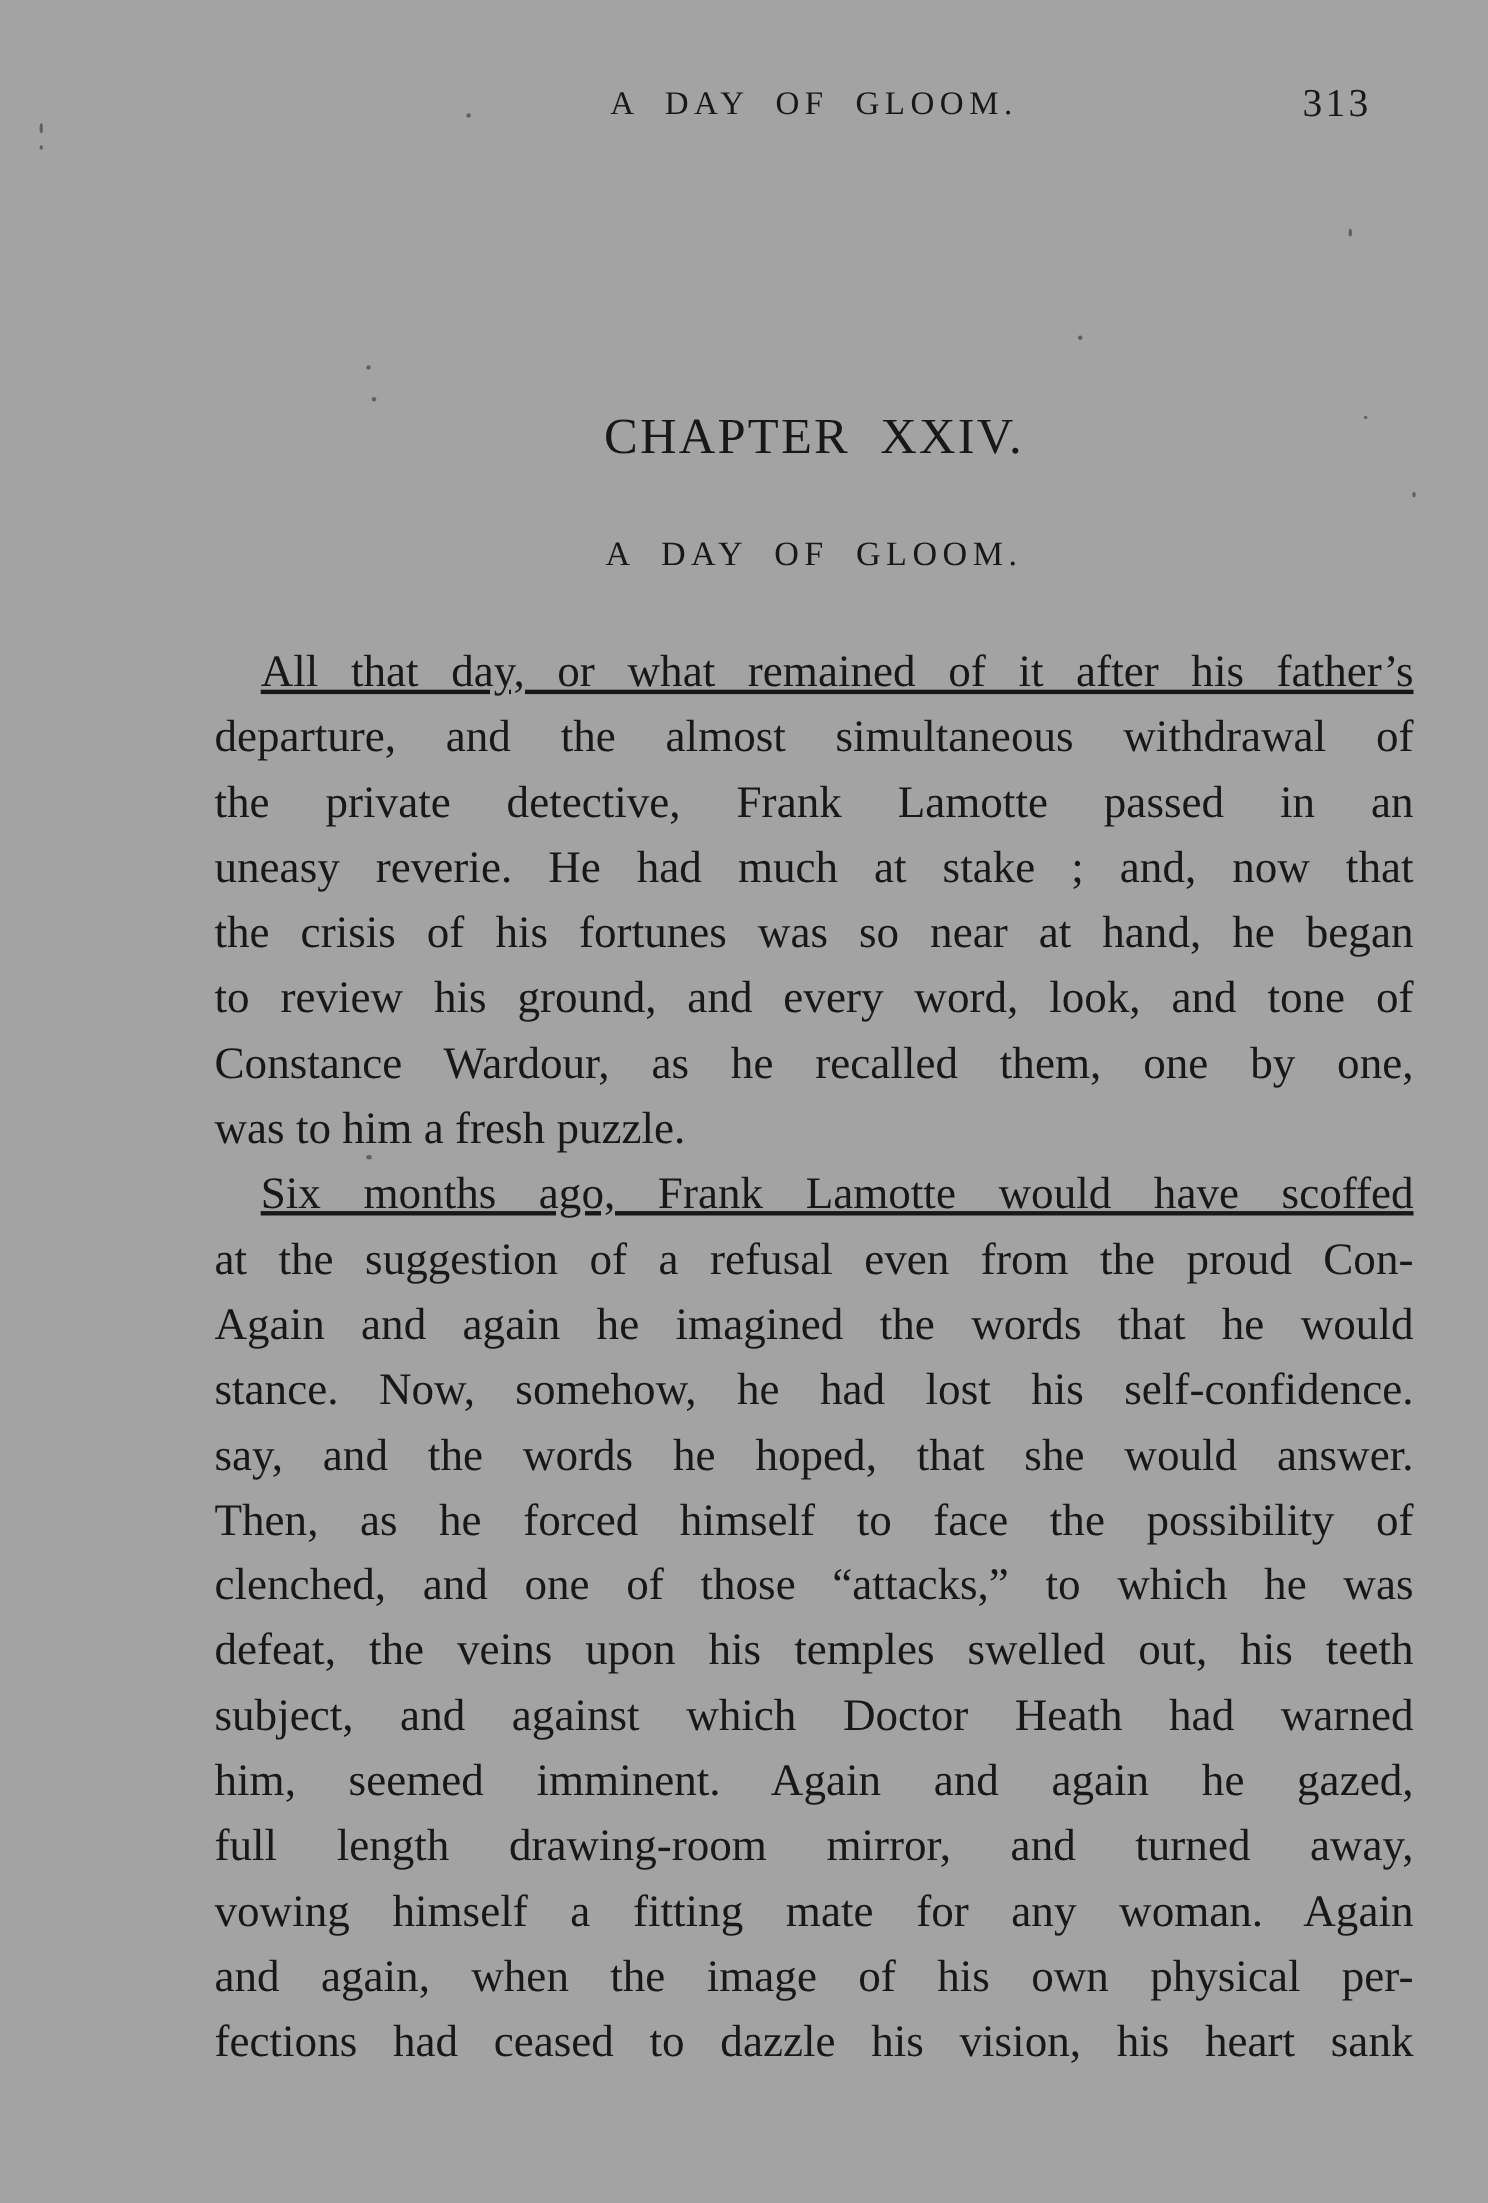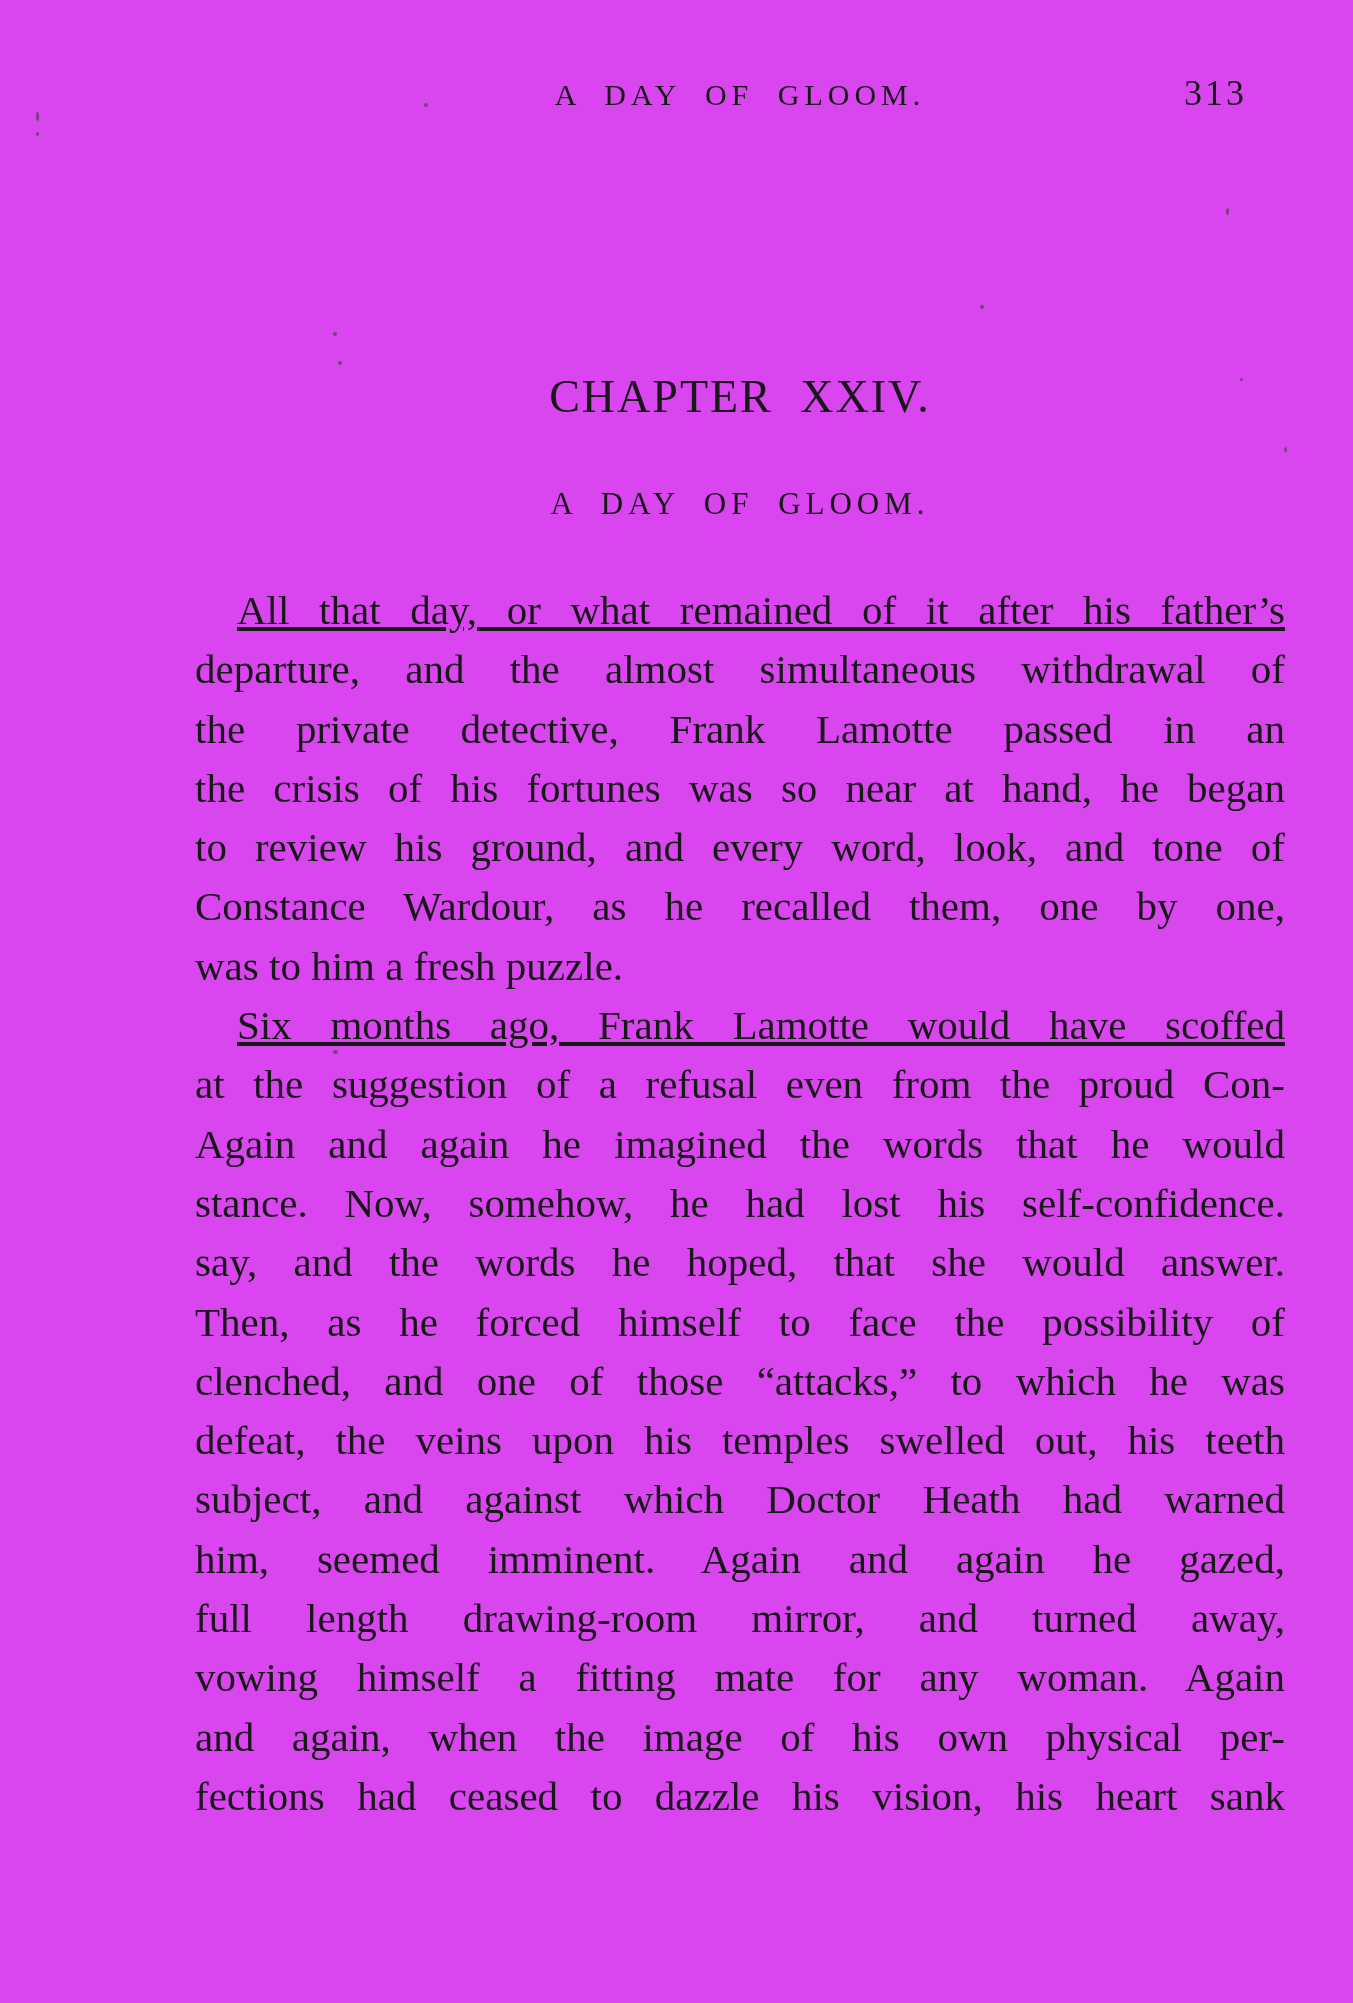--- a/index.html
+++ b/index.html
@@ -1,20 +1,20 @@
 <!DOCTYPE html>
 <html><head>
 <meta charset="utf-8">
 <style>
   html, body { margin: 0; padding: 0; background: #ffffff; }
   .page {
     position: relative;
     width: 1353px;
     height: 2003px;
-    background: #d946ef;
+    background: #a3a3a3;
     font-family: "Liberation Serif", serif;
     color: #181818;
     overflow: hidden;
   }
   .running-head {
     position: absolute;
     left: 195px;
     top: 78px;
     width: 1090px;
     height: 50px;
@@ -90,20 +90,21 @@
   </div>
 
   <div class="chapter-heading">CHAPTER XXIV.</div>
 
   <div class="chapter-subtitle">A DAY OF GLOOM.</div>
 
   <div class="body-text">
     <div class="line indent">All that day, or what remained of it after his father’s</div>
     <div class="line">departure, and the almost simultaneous withdrawal of</div>
     <div class="line">the private detective, Frank Lamotte passed in an</div>
+    <div class="line">uneasy reverie. He had much at stake ; and, now that</div>
     <div class="line">the crisis of his fortunes was so near at hand, he began</div>
     <div class="line">to review his ground, and every word, look, and tone of</div>
     <div class="line">Constance Wardour, as he recalled them, one by one,</div>
     <div class="line para-end">was to him a fresh puzzle.</div>
     <div class="line indent">Six months ago, Frank Lamotte would have scoffed</div>
     <div class="line">at the suggestion of a refusal even from the proud Con-</div>
     <div class="line">Again and again he imagined the words that he would</div>
     <div class="line">stance. Now, somehow, he had lost his self-confidence.</div>
     <div class="line">say, and the words he hoped, that she would answer.</div>
     <div class="line">Then, as he forced himself to face the possibility of</div>

